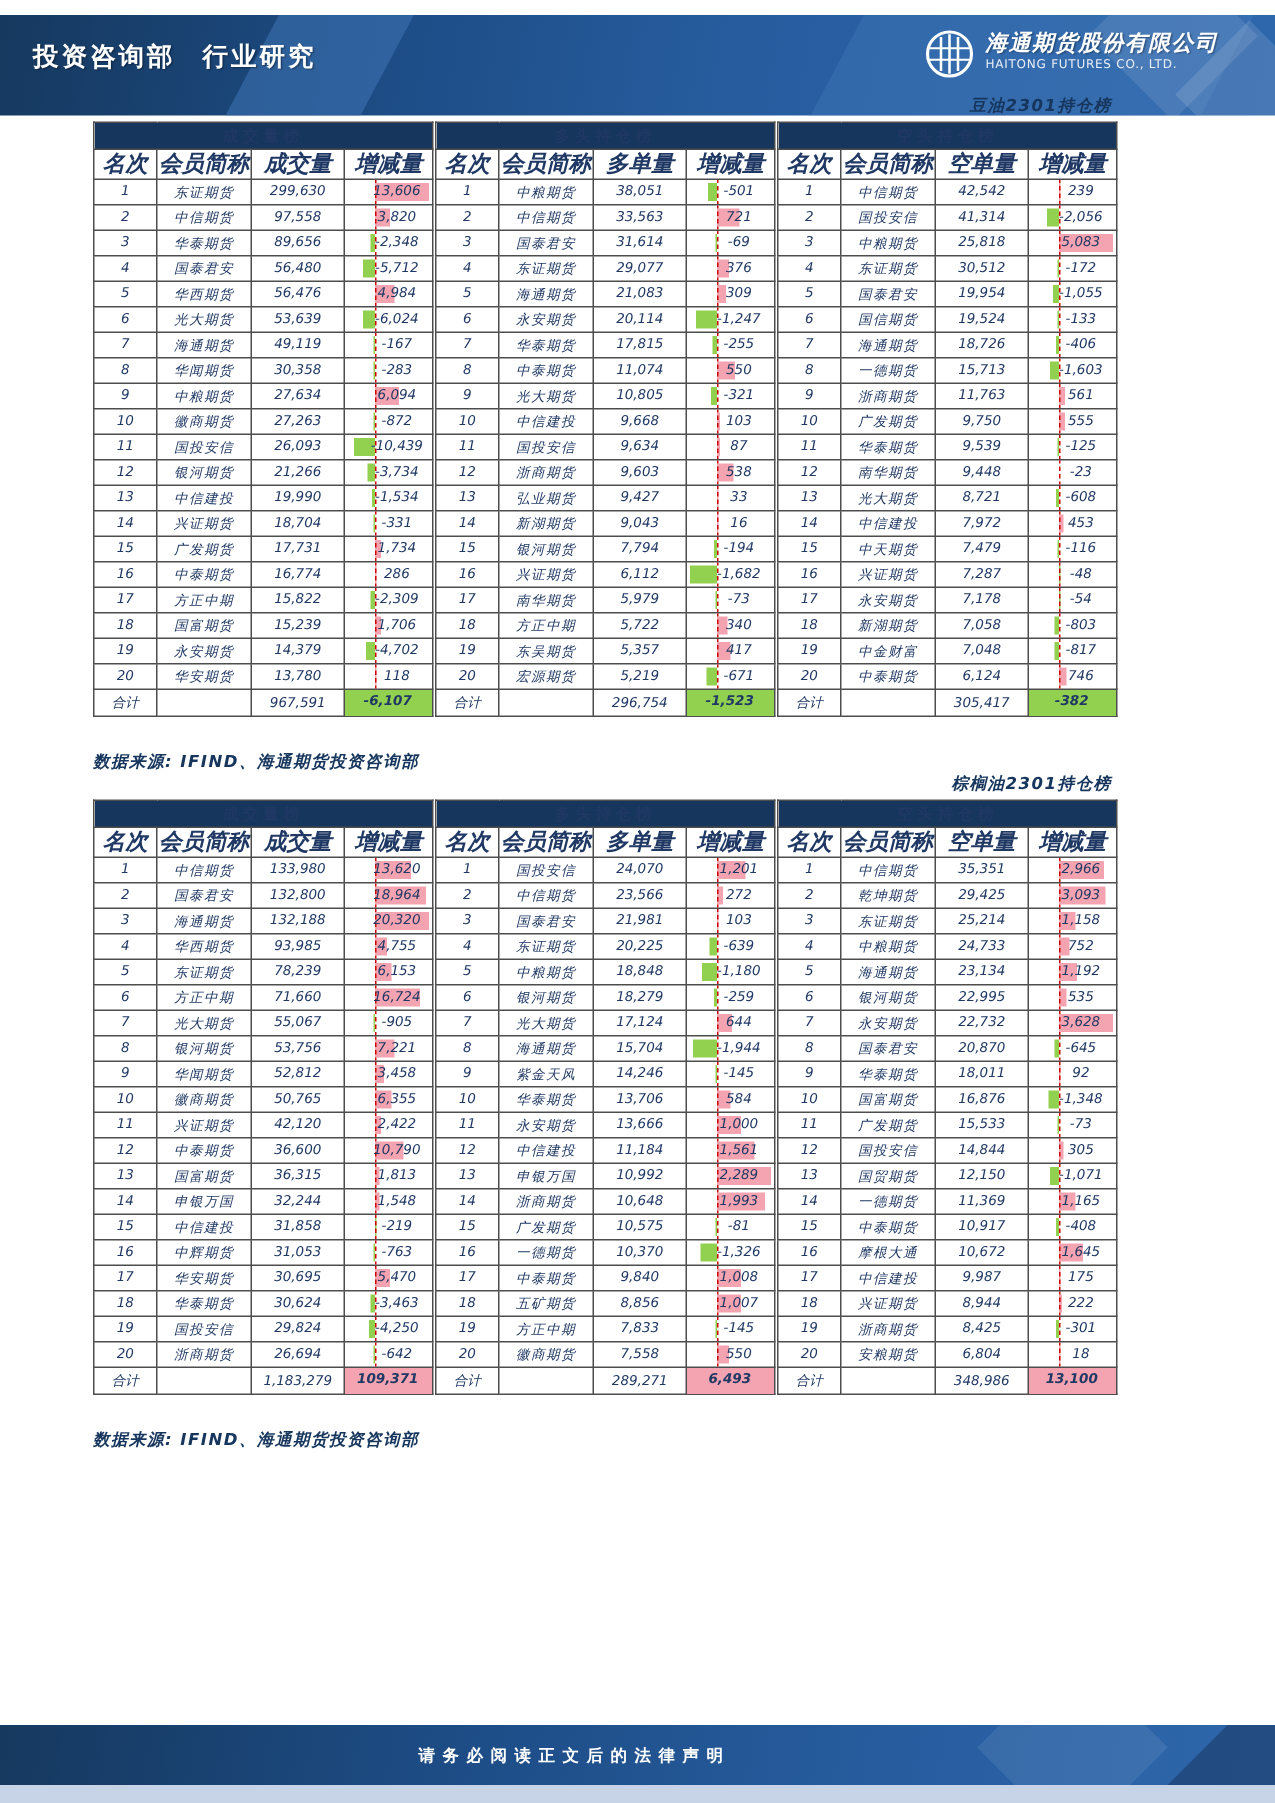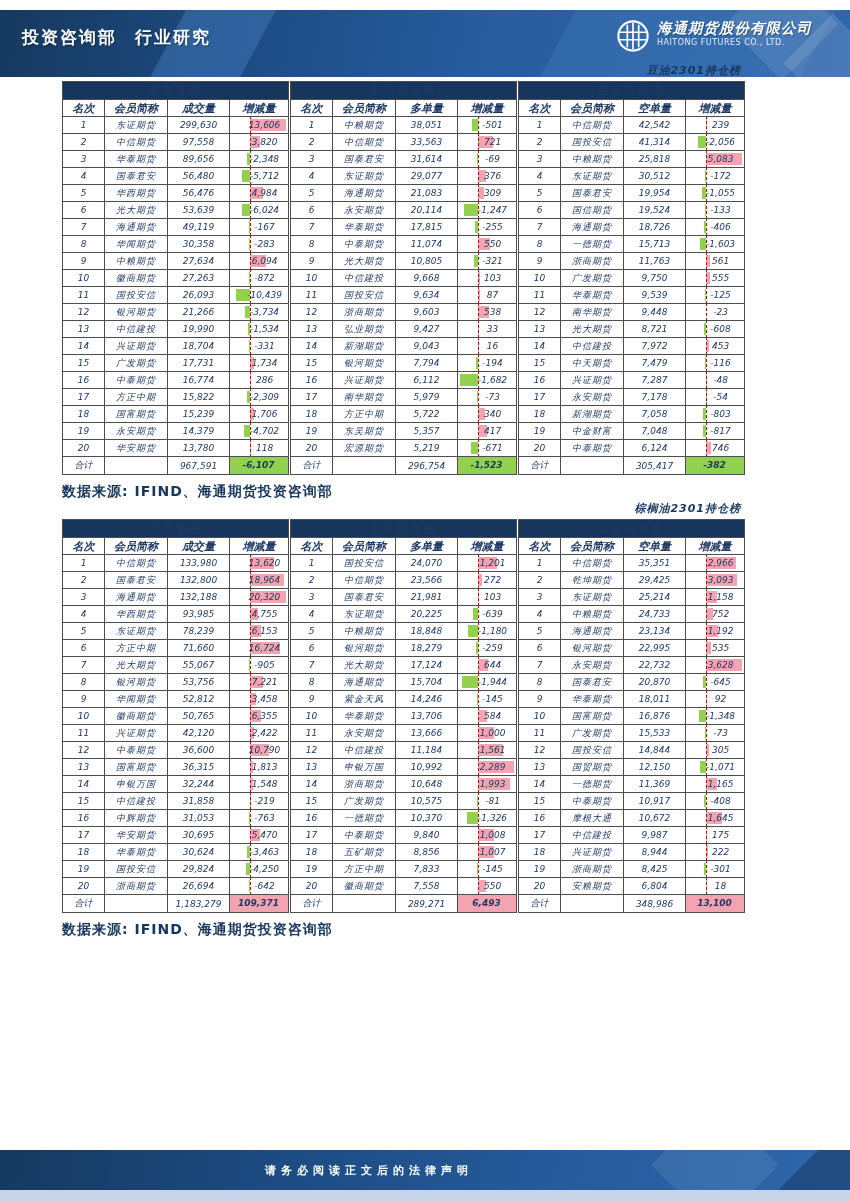--- a/index.html
+++ b/index.html
@@ -34,48 +34,48 @@
             font-style:italic; letter-spacing:1px; }
   .t1 .tbl-title { margin-bottom:3px; }
   .t2 .tbl-title { margin-bottom:3px; }
   .tbl-row { display:flex; gap:1px; }
   table.grp { border-collapse:collapse; width:226px; table-layout:fixed;
             border:1.5px solid #1a1a1a; }
   table.grp th, table.grp td { border:1px solid #4d4d4d; color:#1f3864; overflow:hidden;
             white-space:nowrap; }
   th.sec-hd { background:#17365d; color:#fff; font-size:10.5px; font-weight:bold;
             height:18px; letter-spacing:3px; border-color:#17365d; }
-  tr.col-hd th { background:#fff; font-size:11px; font-style:italic; font-weight:bold;
+  tr.col-hd th { background:#fff; font-size:15px; font-style:italic; font-weight:bold;
             height:17px; }
   td { height:17px; font-size:9px; font-style:italic; text-align:center; }
   td.c-name { letter-spacing:1px; }
   td.c-chg { position:relative; padding:0; }
   .c-chg .axis { position:absolute; left:34%; top:-1px; bottom:-1px;
             border-left:1px dashed #cc0000; }
   .c-chg .bar { position:absolute; top:2px; bottom:2px; }
   .c-chg .bar.pos { background:#f4a3b0; }
   .c-chg .bar.neg { background:#92d050; }
   .c-chg .txt { position:absolute; left:21%; right:1px; top:0; bottom:0;
             text-align:center; line-height:17px; z-index:2; }
   tr.total td { height:18px; }
   tr.total td.c-chg.tneg { background:#92d050; }
   tr.total td.c-chg.tpos { background:#f4a3b0; }
   tr.total td.c-chg .txt { left:0; font-weight:bold; }
-  .source-note { margin-top:8px; color:#17365d; font-size:14px; font-weight:bold;
-            letter-spacing:1px; }
+  .source-note { margin-top:22px; color:#17365d; font-size:11px; font-weight:bold;
+            font-style:italic; letter-spacing:1px; }
 
   
   .footer { position:absolute; left:0; bottom:12px; width:850px; height:40px;
             background:linear-gradient(100deg,#16395f 0%,#1d4c85 35%,#275d9f 70%,#2f67ac 100%);
             overflow:hidden; }
   .footer .dia1 { position:absolute; right:90px; top:-30px; width:90px; height:90px;
             background:rgba(255,255,255,.08); transform:rotate(45deg); }
   .footer .dia2 { position:absolute; right:-25px; top:0; width:80px; height:80px;
             background:rgba(20,45,80,.45); transform:rotate(45deg); }
-  .footer-text { position:absolute; left:265px; top:13px; color:#fff; font-size:11px;
+  .footer-text { position:absolute; left:279px; top:13px; color:#fff; font-size:11px;
             font-weight:bold; letter-spacing:5px; }
   .bottom-strip { position:absolute; left:0; bottom:0; width:850px; height:12px;
             background:#c7d3e6; }
 </style>
 </head>
 <body>
 
 <header class="banner">
   <div class="slash1"></div>
   <div class="slash2"></div>

